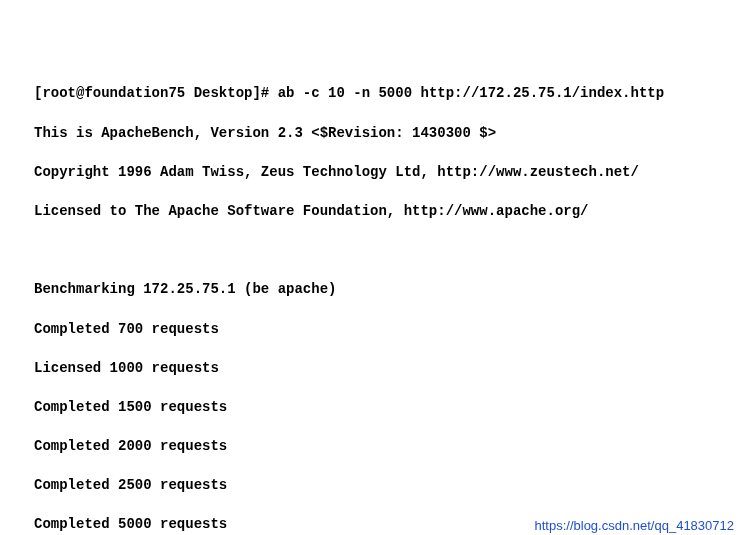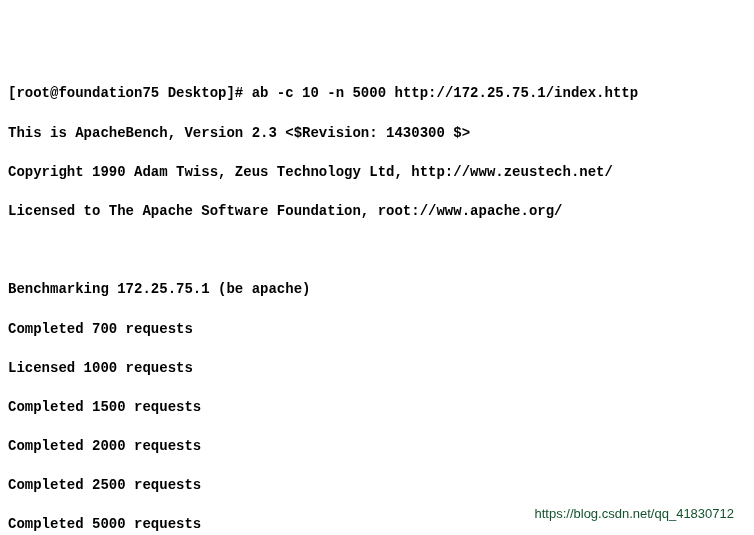--- a/index.html
+++ b/index.html
@@ -8,40 +8,41 @@
       font-weight: bold;
       line-height: 1.4;
       background: #ffffff;
       color: #000000;
       margin: 0;
       padding: 6px 8px;
       white-space: pre;
     }
     .line {
       display: block;
+      margin-left: 26px;
     }
     .watermark {
       position: absolute;
       right: 20px;
-      bottom: 12px;
-      color: #14532d;
+      bottom: 0;
+      color: #1d4ed8;
       font-family: Arial, sans-serif;
       font-size: 13px;
       font-weight: normal;
     }
   </style>
 </head>
 <body>
 
 
 
 <span class="line"><span>[root@foundation75 Desktop]#</span> <span>ab -c 10 -n 5000 http://172.25.75.1/index.http</span></span>
 <span class="line">This is ApacheBench, Version 2.3 &lt;$Revision: 1430300 $&gt;</span>
-<span class="line">Copyright 1990 Adam Twiss, Zeus Technology Ltd, http://www.zeustech.net/</span>
-<span class="line">Licensed to The Apache Software Foundation, root://www.apache.org/</span>
+<span class="line">Copyright 1996 Adam Twiss, Zeus Technology Ltd, http://www.zeustech.net/</span>
+<span class="line">Licensed to The Apache Software Foundation, http://www.apache.org/</span>
 <span class="line"> </span>
 <span class="line">Benchmarking 172.25.75.1 (be apache)</span>
 <span class="line">Completed 700 requests</span>
 <span class="line">Licensed 1000 requests</span>
 <span class="line">Completed 1500 requests</span>
 <span class="line">Completed 2000 requests</span>
 <span class="line">Completed 2500 requests</span>
 <span class="line">Completed 5000 requests</span>
 
 

